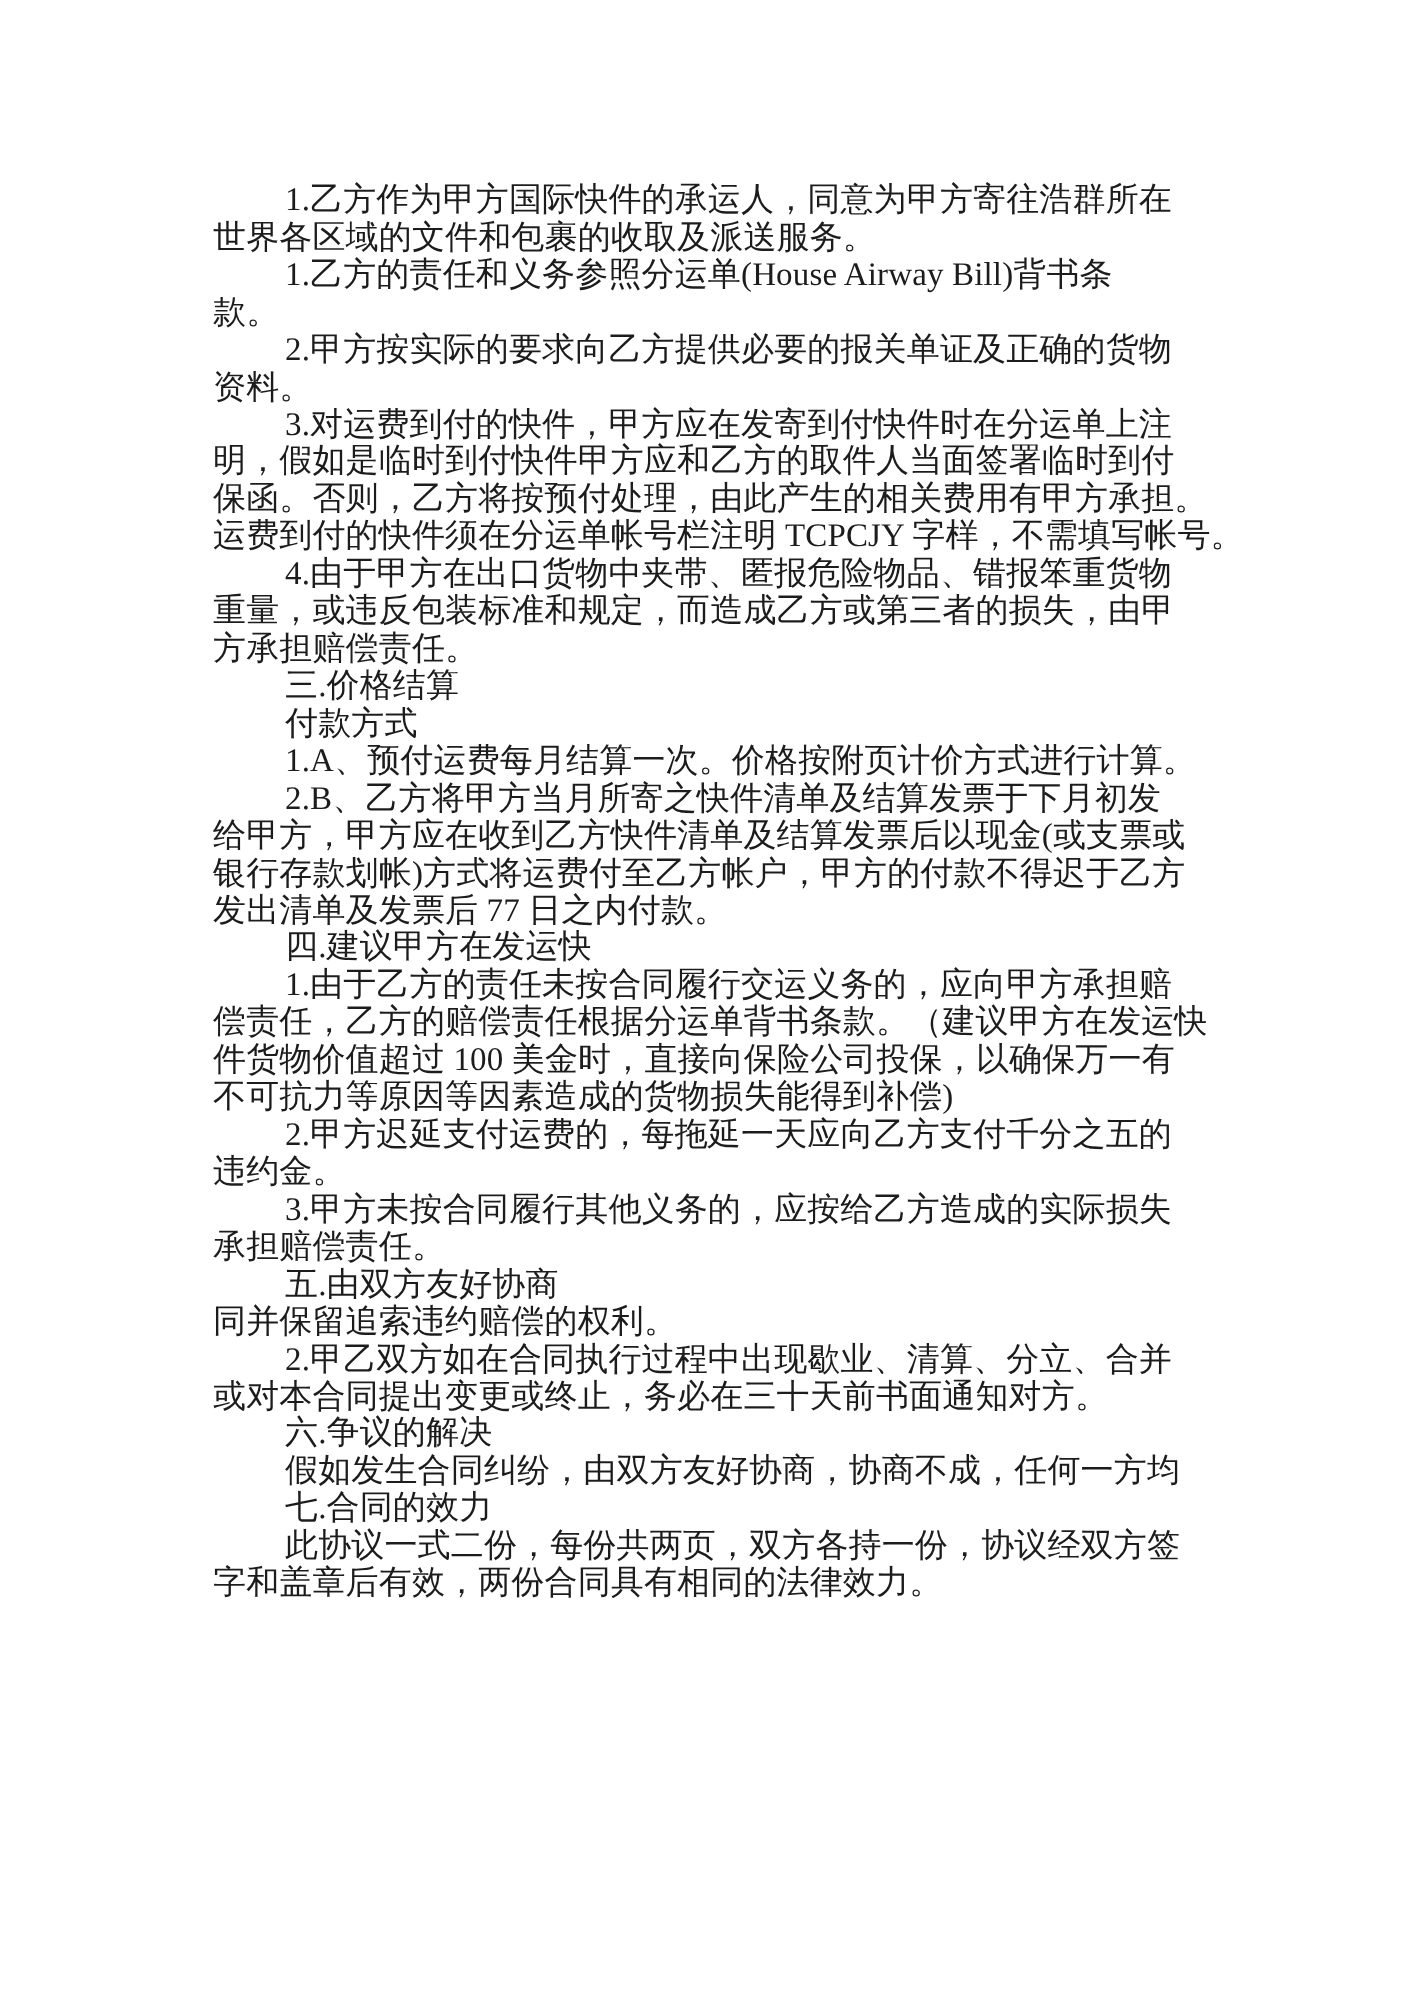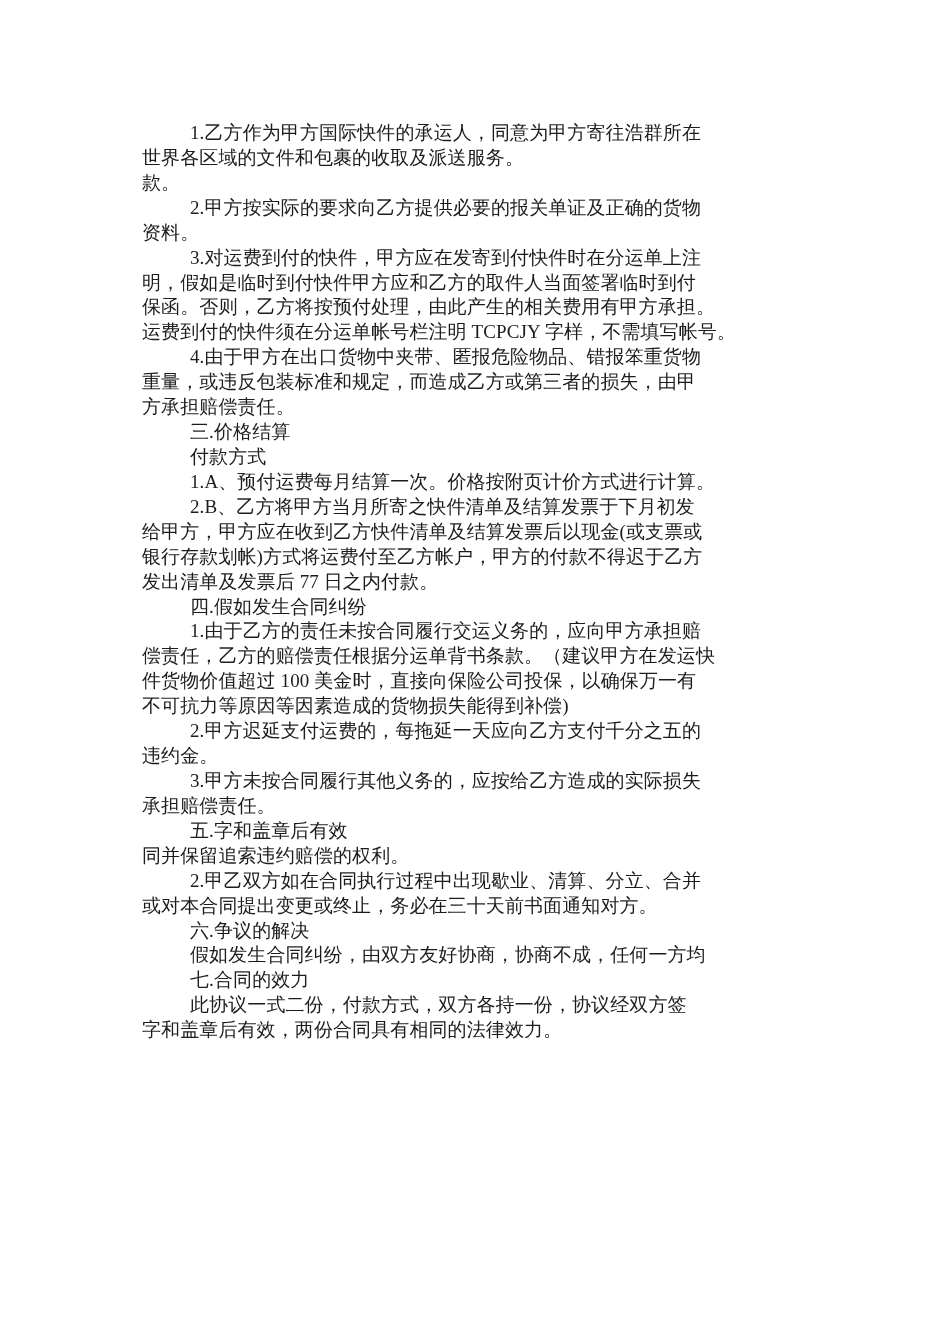--- a/index.html
+++ b/index.html
@@ -12,21 +12,21 @@
     height: 1344px;
     position: relative;
     overflow: hidden;
   }
   .doc {
     position: absolute;
     left: 142px;
     top: 121px;
     width: 684px;
     font-family: "Liberation Serif", "DejaVu Serif", serif;
-    font-size: 19px;
+    font-size: 22px;
     color: #1c1c1c;
   }
   .para {
     margin: 0;
     padding: 0;
   }
   .line {
     height: 24.93px;
     line-height: 24.93px;
     white-space: nowrap;
@@ -38,20 +38,21 @@
 </style>
 </head>
 <body>
 
 <div class="doc" id="doc" style="color: rgb(28, 28, 28);">
     <div class="para">
       <div class="line first">1.乙方作为甲方国际快件的承运人，同意为甲方寄往浩群所在</div>
       <div class="line">世界各区域的文件和包裹的收取及派送服务。</div>
     </div>
     <div class="para">
+      <div class="line first">1.乙方的责任和义务参照分运单(House Airway Bill)背书条</div>
       <div class="line">款。</div>
     </div>
     <div class="para">
       <div class="line first">2.甲方按实际的要求向乙方提供必要的报关单证及正确的货物</div>
       <div class="line">资料。</div>
     </div>
     <div class="para">
       <div class="line first">3.对运费到付的快件，甲方应在发寄到付快件时在分运单上注</div>
       <div class="line">明，假如是临时到付快件甲方应和乙方的取件人当面签署临时到付</div>
       <div class="line">保函。否则，乙方将按预付处理，由此产生的相关费用有甲方承担。</div>
@@ -71,52 +72,52 @@
     <div class="para">
       <div class="line first">1.A、预付运费每月结算一次。价格按附页计价方式进行计算。</div>
     </div>
     <div class="para">
       <div class="line first">2.B、乙方将甲方当月所寄之快件清单及结算发票于下月初发</div>
       <div class="line">给甲方，甲方应在收到乙方快件清单及结算发票后以现金(或支票或</div>
       <div class="line">银行存款划帐)方式将运费付至乙方帐户，甲方的付款不得迟于乙方</div>
       <div class="line">发出清单及发票后 77 日之内付款。</div>
     </div>
     <div class="para">
-      <div class="line first">四.假如发生合同纠纷</div>
+      <div class="line first">四.建议甲方在发运快</div>
     </div>
     <div class="para">
       <div class="line first">1.由于乙方的责任未按合同履行交运义务的，应向甲方承担赔</div>
       <div class="line">偿责任，乙方的赔偿责任根据分运单背书条款。（建议甲方在发运快</div>
       <div class="line">件货物价值超过 100 美金时，直接向保险公司投保，以确保万一有</div>
       <div class="line">不可抗力等原因等因素造成的货物损失能得到补偿)</div>
     </div>
     <div class="para">
       <div class="line first">2.甲方迟延支付运费的，每拖延一天应向乙方支付千分之五的</div>
       <div class="line">违约金。</div>
     </div>
     <div class="para">
       <div class="line first">3.甲方未按合同履行其他义务的，应按给乙方造成的实际损失</div>
       <div class="line">承担赔偿责任。</div>
     </div>
     <div class="para">
-      <div class="line first">五.字和盖章后有效</div>
+      <div class="line first">五.由双方友好协商</div>
     </div>
     <div class="para">
       <div class="line">同并保留追索违约赔偿的权利。</div>
     </div>
     <div class="para">
       <div class="line first">2.甲乙双方如在合同执行过程中出现歇业、清算、分立、合并</div>
       <div class="line">或对本合同提出变更或终止，务必在三十天前书面通知对方。</div>
     </div>
     <div class="para">
       <div class="line first">六.争议的解决</div>
     </div>
     <div class="para">
       <div class="line first">假如发生合同纠纷，由双方友好协商，协商不成，任何一方均</div>
     </div>
     <div class="para">
       <div class="line first">七.合同的效力</div>
     </div>
     <div class="para">
-      <div class="line first">此协议一式二份，付款方式，双方各持一份，协议经双方签</div>
+      <div class="line first">此协议一式二份，每份共两页，双方各持一份，协议经双方签</div>
       <div class="line">字和盖章后有效，两份合同具有相同的法律效力。</div>
     </div>
   </div>
 
 </body></html>

